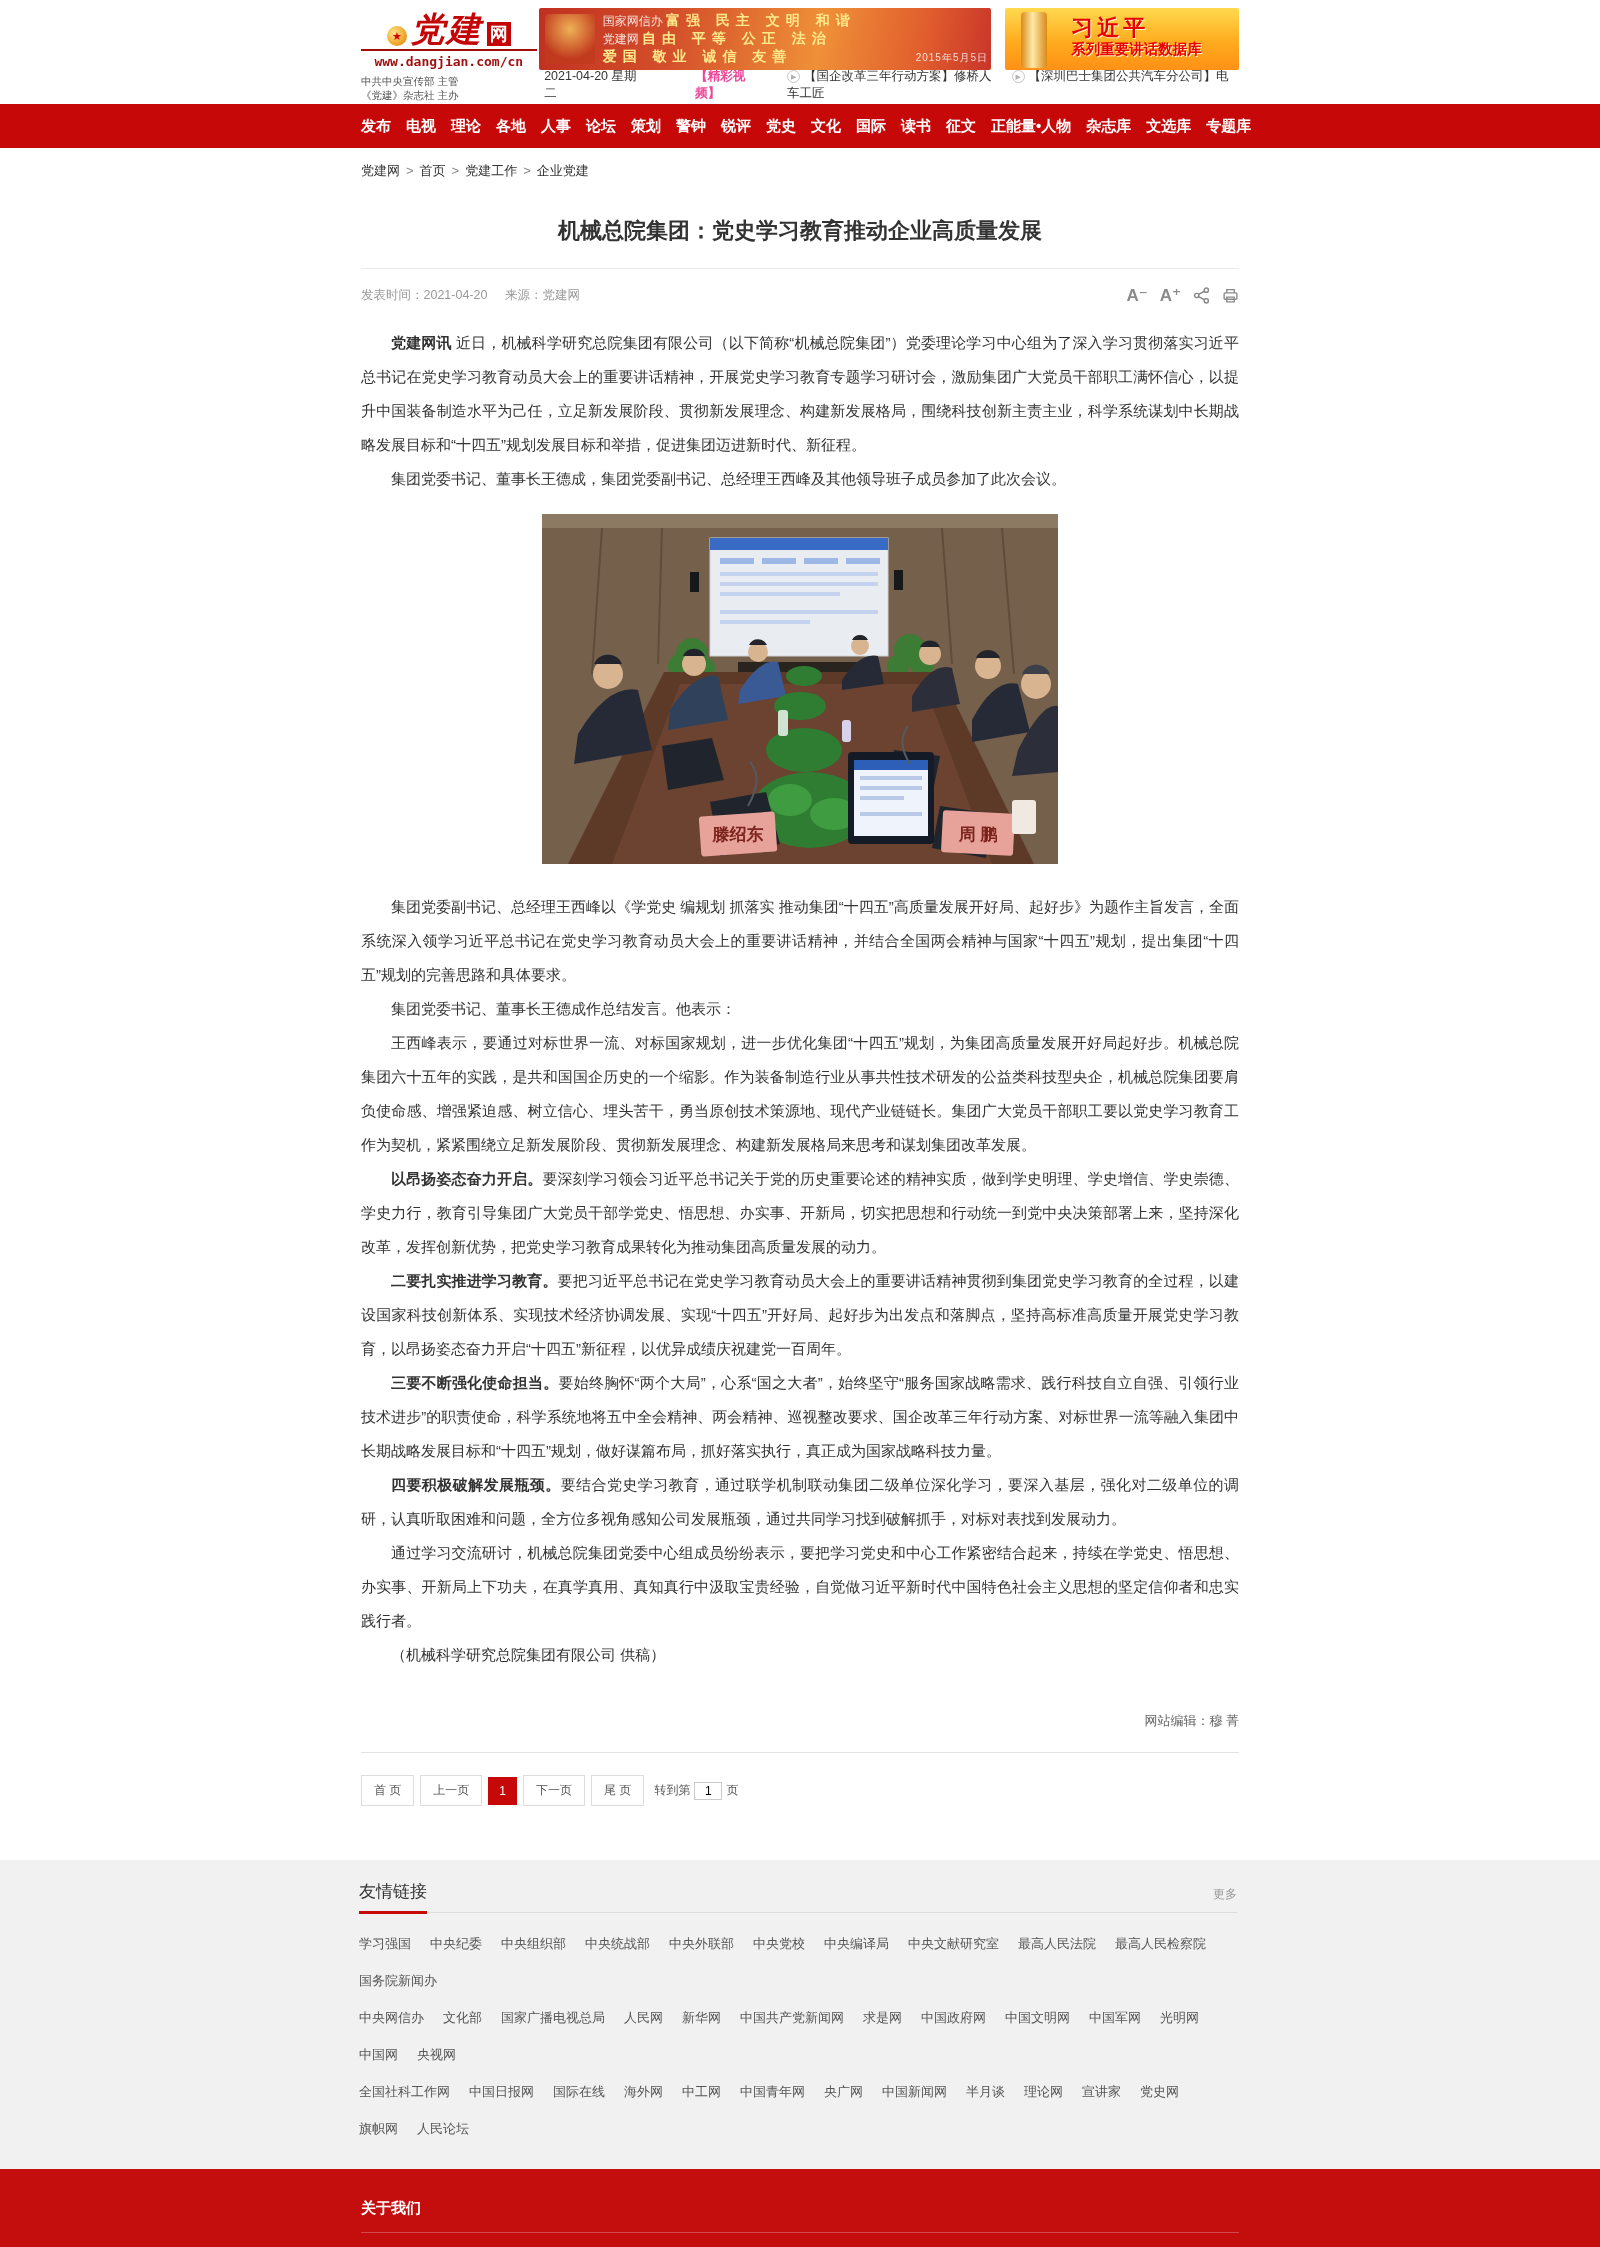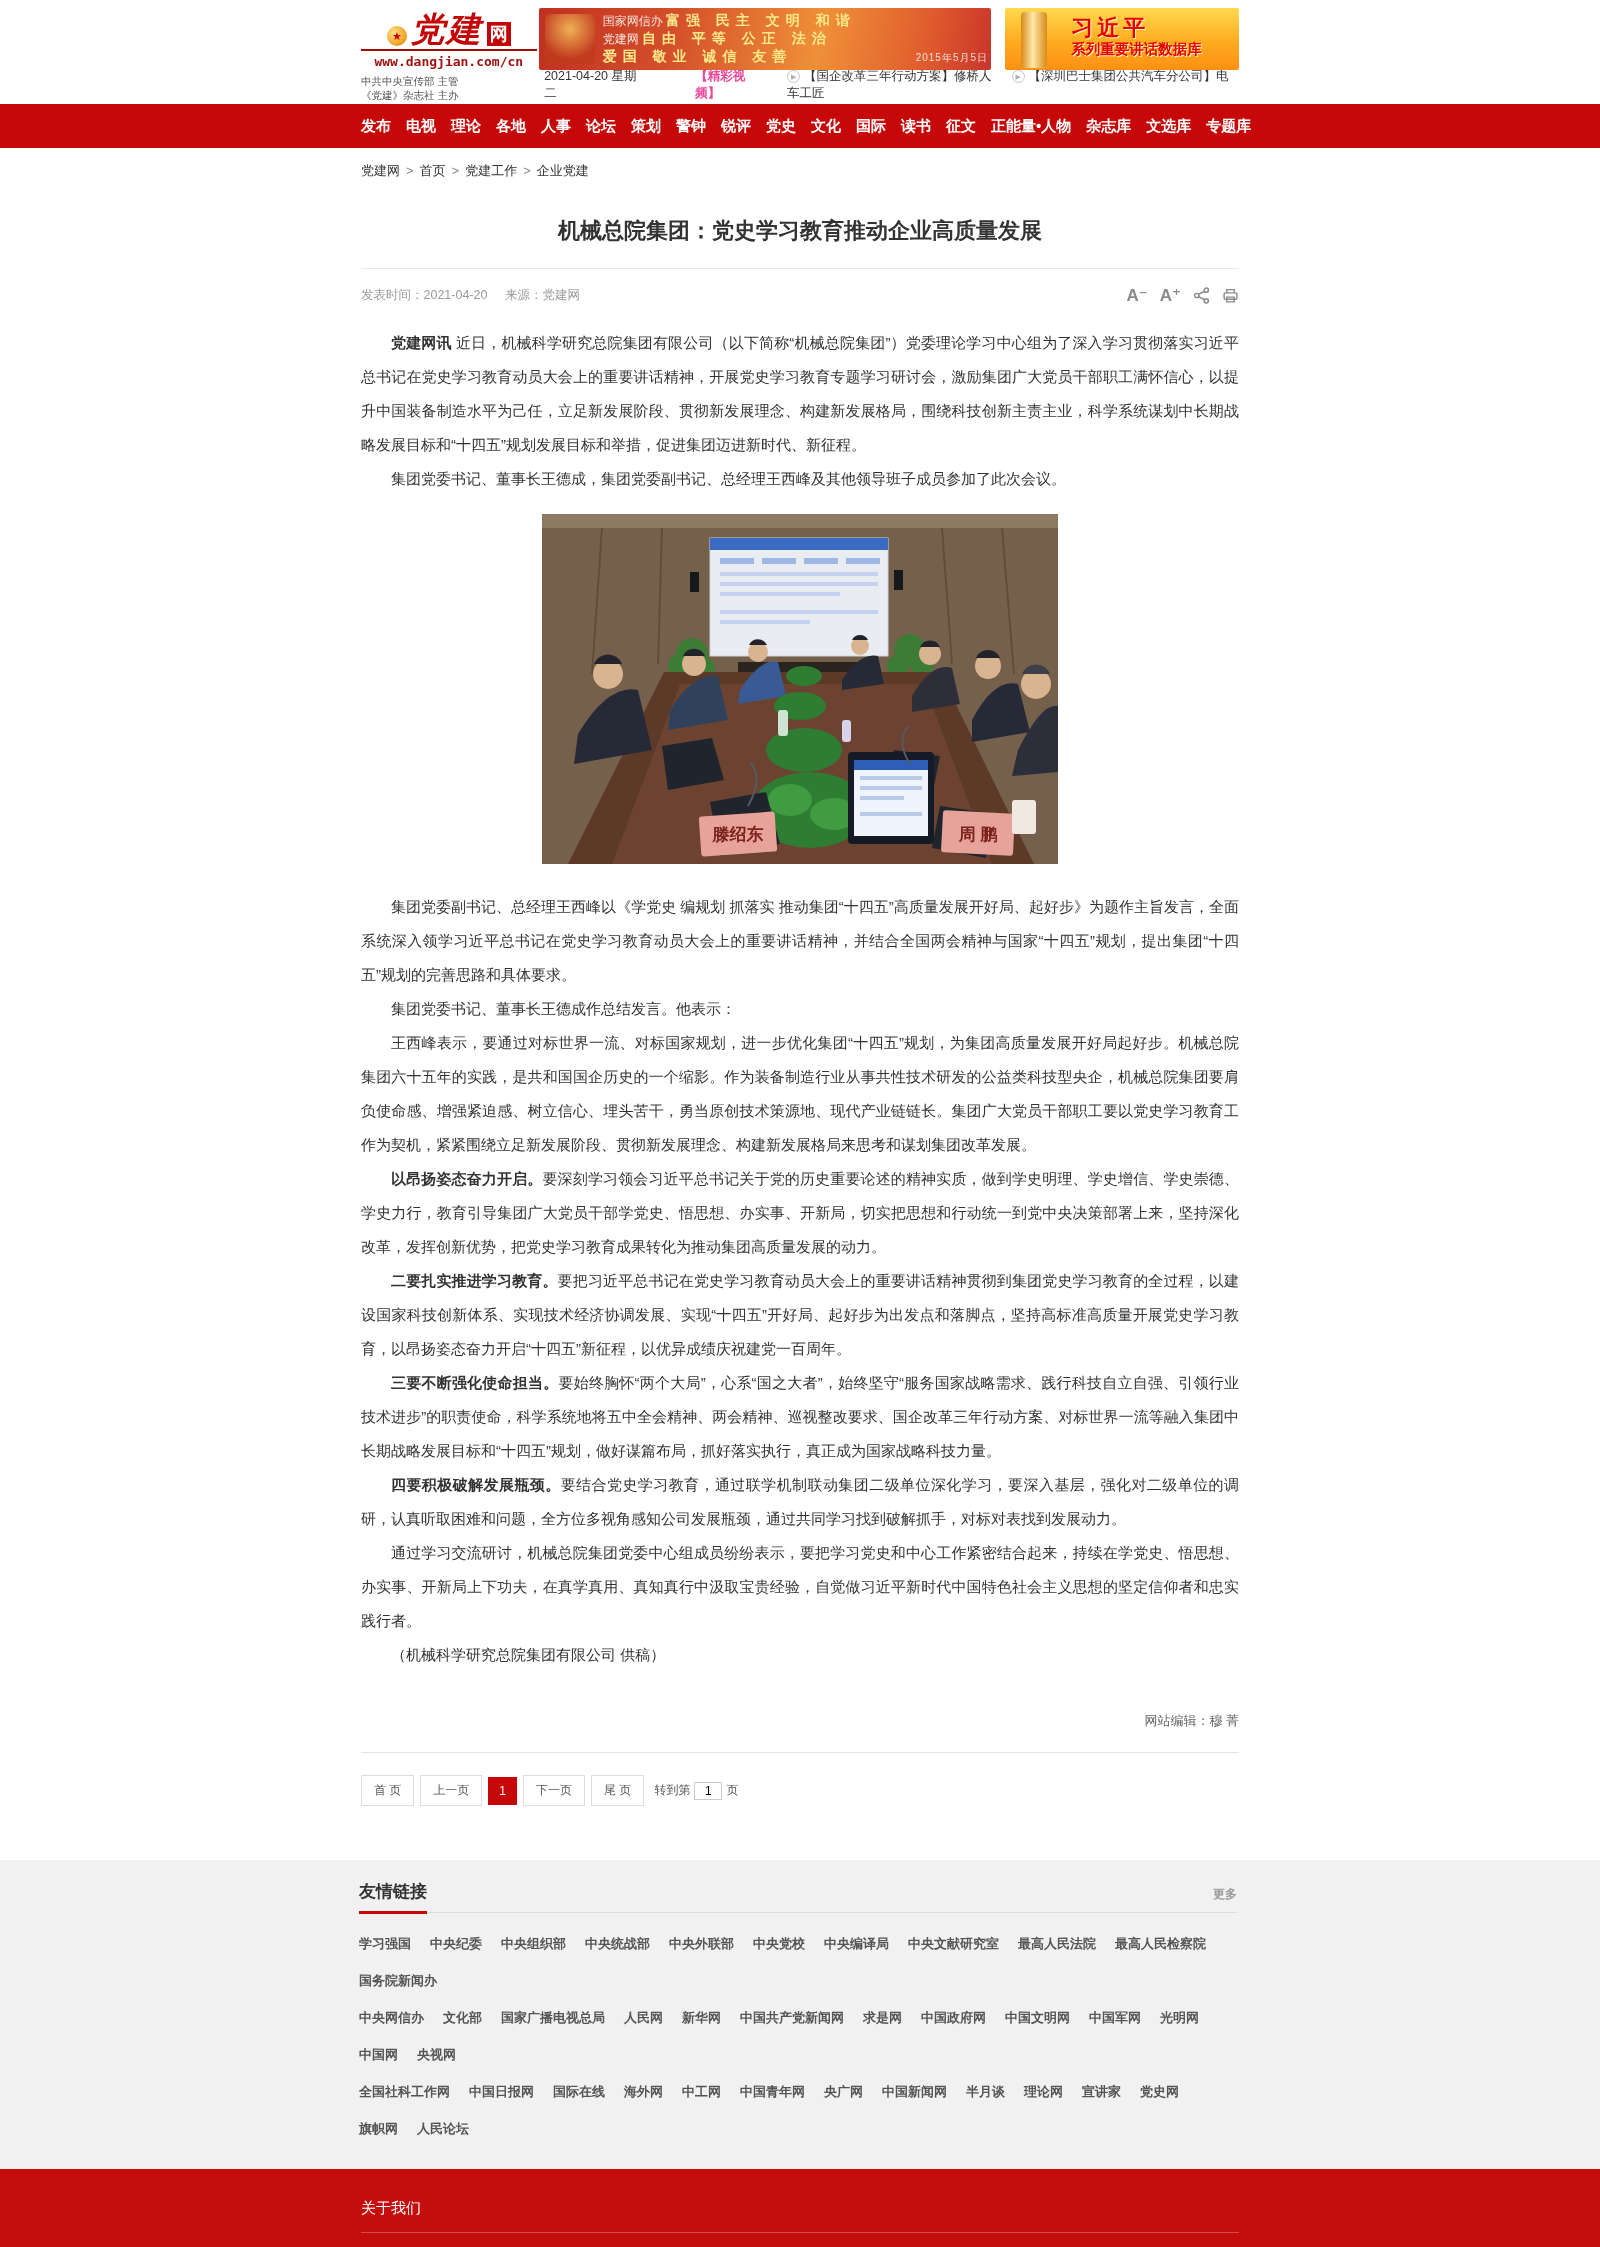--- a/index.html
+++ b/index.html
@@ -81,33 +81,33 @@
 
   
   .pagination { display:flex; align-items:center; gap:6px;
                 padding:22px 0 40px 0; font-size:12px; color:#555; }
   .pg-btn { border:1px solid #ddd; padding:6px 12px; cursor:pointer; background:#fff; white-space:nowrap;}
   .pg-cur { background:#c60808; border:1px solid #c60808; color:#fff; padding:6px 10px; }
   .pg-goto { margin-left:4px; display:flex; align-items:center; gap:4px; }
   .pg-input { width:28px; height:18px; border:1px solid #ccc; font-size:12px; text-align:center; }
 
   
-  .friends { background:#f1f1f1; padding:20px 4px 22px 0; margin-top:14px;font-weight:bold; }
+  .friends { background:#f1f1f1; padding:20px 4px 22px 0; margin-top:14px; }
   .friends-head { display:flex; justify-content:space-between; align-items:flex-end;
                   border-bottom:1px solid #dcdcdc; padding-bottom:9px; position:relative; }
   .friends-title { font-size:17px; color:#333; }
   .friends-title-bar { position:absolute; left:0; bottom:-2px; width:68px; height:3px; background:#c60808; }
   .friends-more { font-size:12px; color:#999; cursor:pointer; }
   .friends-rows { padding-top:12px; }
   .friends-row { line-height:36px; }
   .friend-link { font-size:13px; color:#555; margin-right:19px; cursor:pointer; white-space:nowrap; }
 
   
   .footer { background:#c40e0e; color:#fff; margin-top:0; padding:30px 0 26px 0; }
-  .footer-about { font-size:15px; font-weight:normal; padding-bottom:14px;
+  .footer-about { font-size:15px; font-weight:bold; padding-bottom:14px;
                   border-bottom:1px solid rgba(255,255,255,.25); }
   .footer-cols { display:flex; padding-top:22px; }
 </style>
 </head>
 <body>
 
 <div class="header">
   <div class="wrap">
     <div class="header-top">
       <div class="logo-box">

